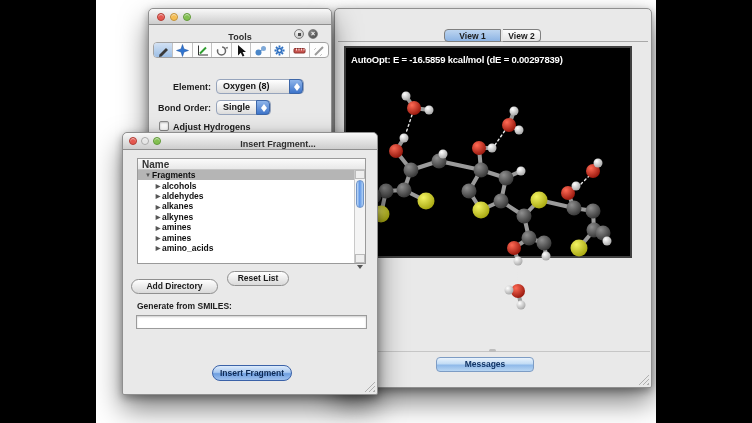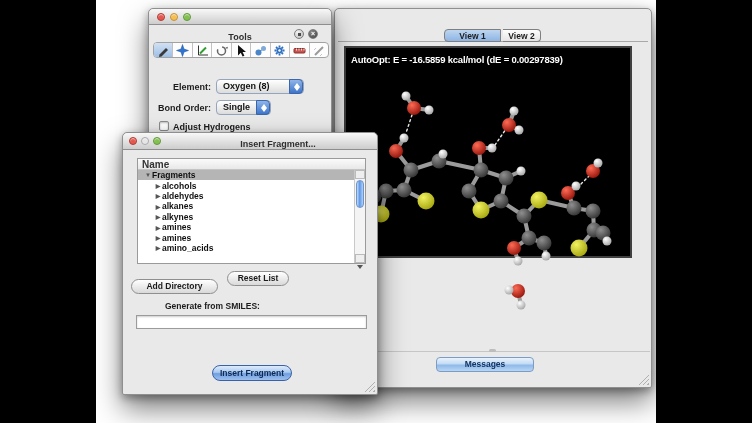--- a/index.html
+++ b/index.html
@@ -80,21 +80,21 @@
     border-right:3px solid transparent; margin-top:2.5px; }
   .sb-up { top:0; } .sb-up i { border-bottom:4px solid #555; }
   .sb-dn { bottom:0; } .sb-dn i { border-top:4px solid #555; }
   .sb-thumb { position:absolute; left:1px; top:10px; width:8px; height:28px;
     border-radius:4.5px; border:1px solid #6f94c8;
     background:linear-gradient(90deg,#c4dbf6,#5e97e8 45%,#b4d2f4); }
   .aquabtn { position:absolute; height:15px; border:1px solid #8f8f8f; border-radius:8px;
     background:linear-gradient(#ffffff,#d9d9d9); font-size:8.5px; font-weight:700;
     color:#1c1c1c; text-align:center; line-height:13px; }
   .smiles-label { position:absolute; left:14px; top:168px; font-size:8.5px;
-    font-weight:700; color:#1c1c1c;margin-left:28px; }
+    font-weight:700; color:#1c1c1c; }
   .smiles-field { position:absolute; left:13px; top:182px; width:231px; height:14px;
     background:#fff; border:1px solid #9b9b9b; box-shadow:inset 0 1px 2px rgba(0,0,0,.2);
     font-size:9px; padding:0 3px; }
   .insert-btn { position:absolute; left:89px; top:232px; width:80px; height:16px;
     border:1px solid #3b62a8; border-radius:8px; font-size:8.5px; font-weight:700;
     color:#0d2a55; text-align:center; line-height:14px;
     background:linear-gradient(#ddebfb 0%,#a9c9f1 45%,#6f9fe0 55%,#9dc0ee 100%); }
 
   
   .main-win { left:238px; top:8px; width:318px; height:380px; z-index:1; }

